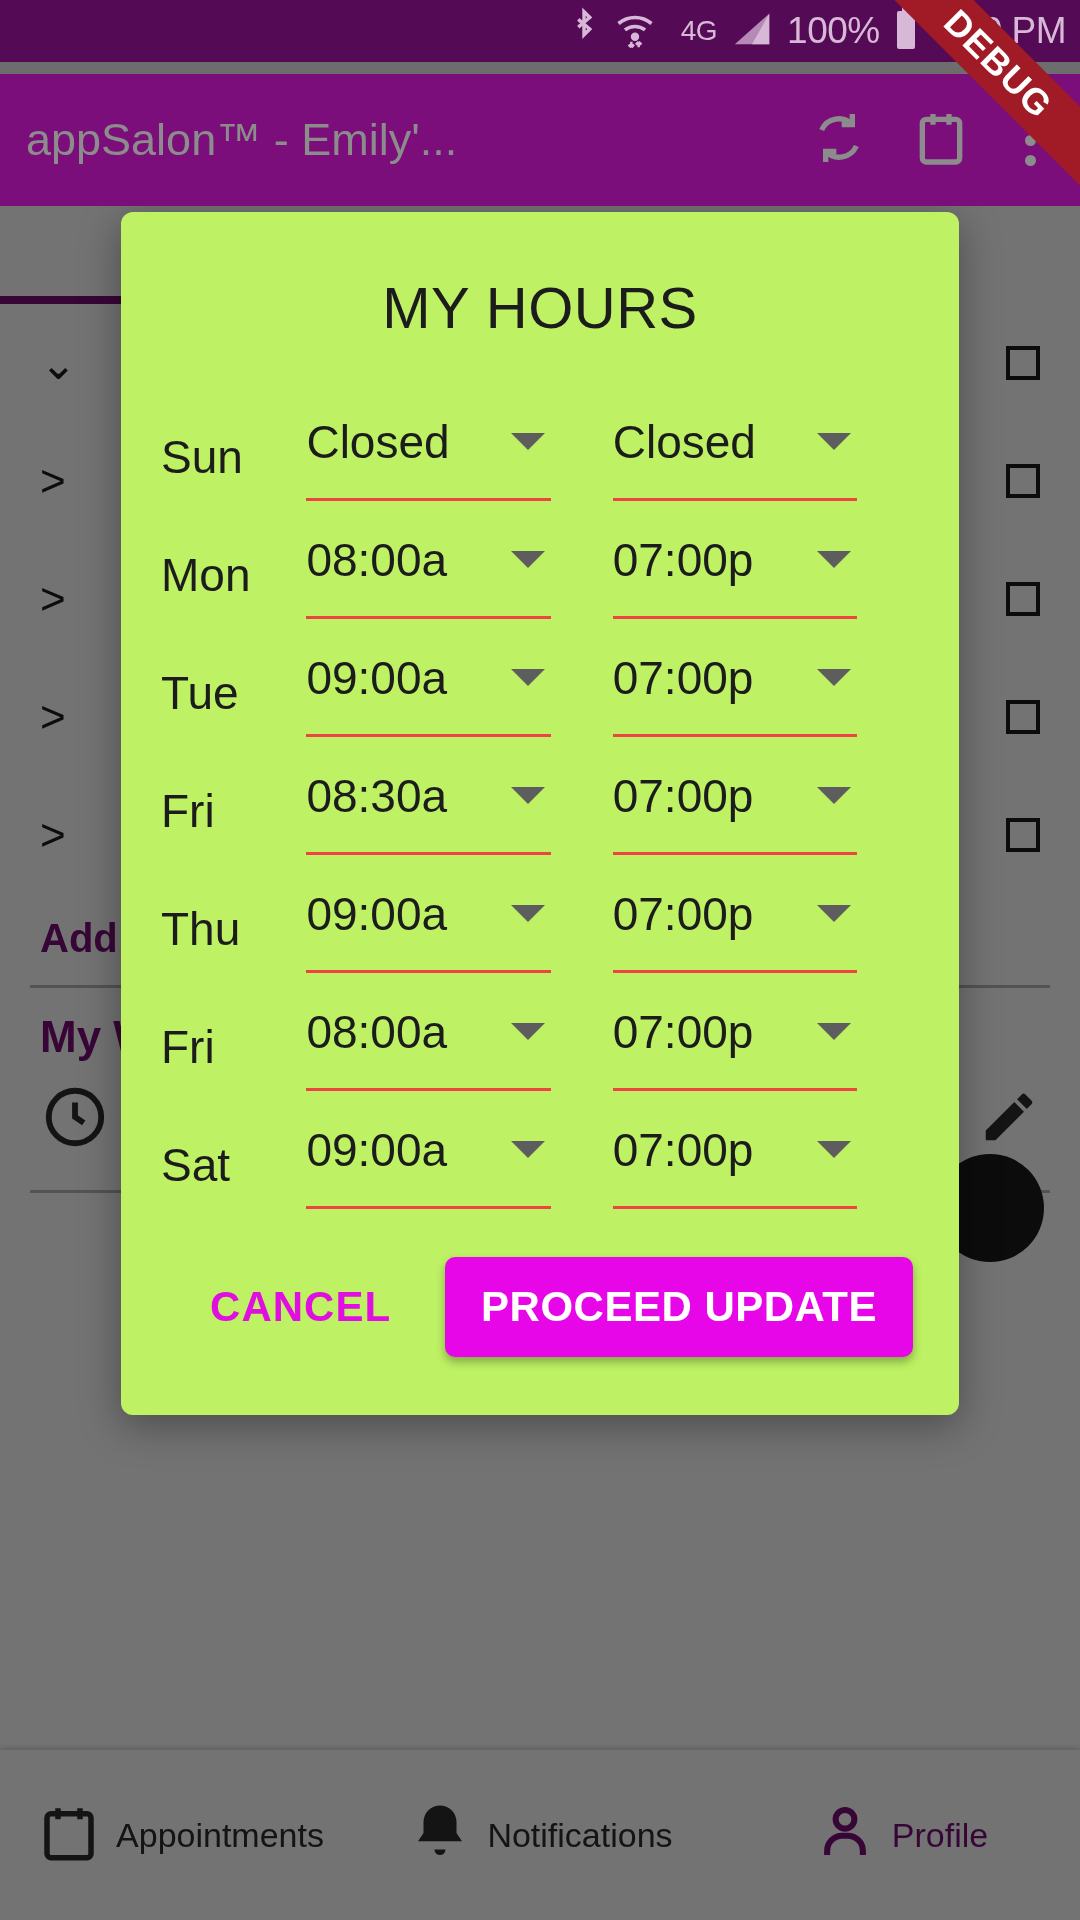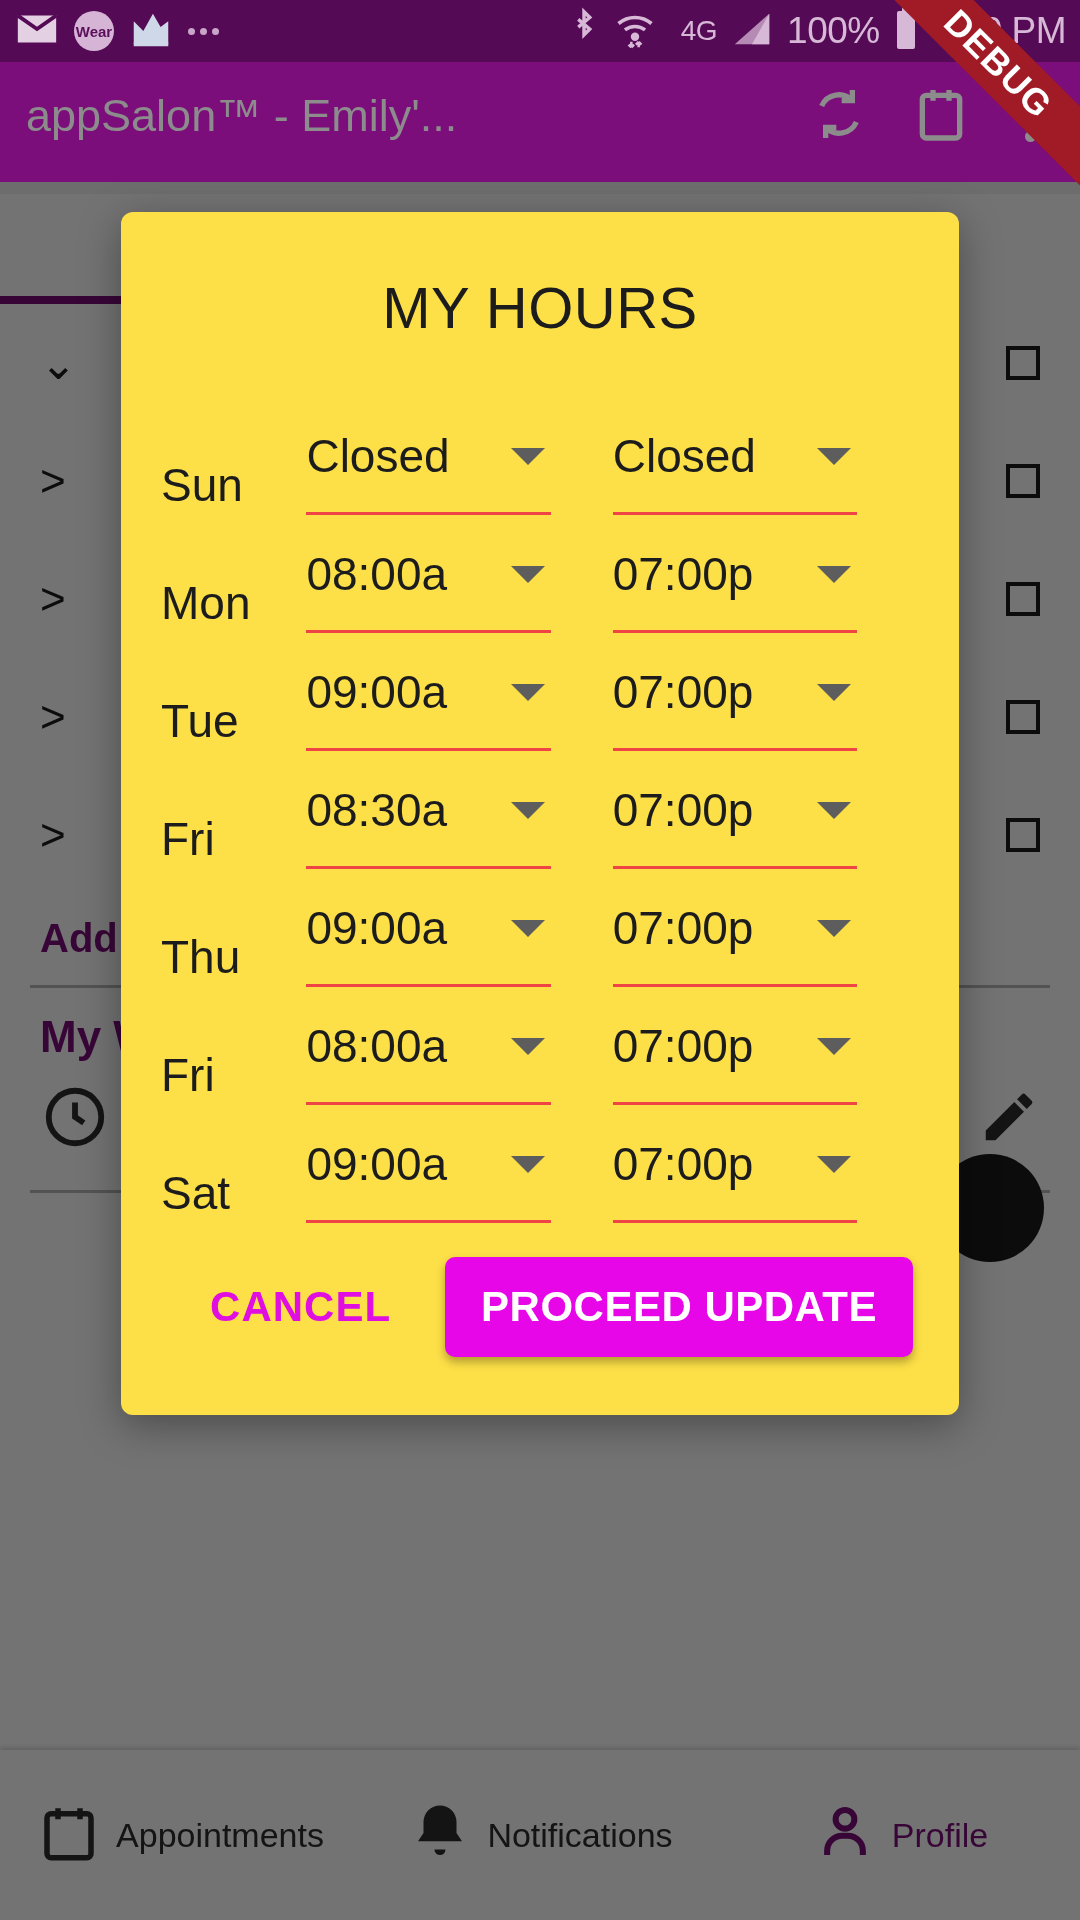--- a/index.html
+++ b/index.html
@@ -41,21 +41,21 @@
     display: flex; align-items: center; justify-content: center;
     font-size: 15px; color: #5a0f5a; font-weight: bold;
   }
   .dots-3 { display: flex; gap: 5px; align-items: center; }
   .dots-3 span {
     width: 7px; height: 7px; border-radius: 50%; background: #c9a6c9;
   }
 
   
   #app-bar {
-    position: absolute; top: 50px; left: 0;
+    position: absolute; top: 74px; left: 0;
     width: 1080px; height: 132px;
     background: #7b0e7b;
     display: flex; align-items: center;
     padding: 0 26px;
     z-index: 25;
   }
   #app-title {
     color: #8c8c8c; font-size: 45px;
     white-space: nowrap; overflow: hidden;
     flex: 1;
@@ -154,41 +154,41 @@
     display: flex; 
     align-items: center; justify-content: center;
     gap: 14px;
   }
   .nav-label { font-size: 34px; color: #2e2e2e; }
   .nav-item.active .nav-label { color: #7b0e7b; }
   #dialog {
     position: absolute;
     left: 121px; top: 212px;
     width: 838px; height: 1203px;
-    background: #fde047;
+    background: #bef264;
     border-radius: 12px;
     box-shadow: 0 10px 40px rgba(0,0,0,0.35);
     z-index: 20;
     display: flex; flex-direction: column;
   }
   #dialog-title {
     text-align: center;
     font-size: 58px;
     color: #1c1c1c;
     letter-spacing: 0.5px;
     padding-top: 62px;
     padding-bottom: 20px;
   }
   #hours-table {
     flex: 1;
     padding: 36px 40px 0 40px;
   }
   .hour-row {
     display: flex;
-    align-items: flex-end;
+    align-items: center;
     height: 118px;
   }
   .day-cell {
     width: 150px;
     font-size: 46px;
     color: #1c1c1c;
     line-height: 60px;
     padding-top: 2px;
   }
   .time-cell {
@@ -322,40 +322,20 @@
           <path d="M5.5 20v-1.5A5.5 5.5 0 0111 13h2a5.5 5.5 0 015.5 5.5V20"></path>
         </svg>
       </span>
       <span class="nav-label">Profile</span>
     </div>
   </div>
 
   <div id="bg-dim"></div>
 
   <div id="status-bar">
-    <div class="sb-left">
-      <span class="sb-icon">
-        <svg width="46" height="46" viewBox="0 0 24 24" fill="#e3d0e3">
-          <path d="M2 5h20v14H2z" fill="#e3d0e3"></path>
-          <path d="M2 5l10 7 10-7" fill="none" stroke="#540a54" stroke-width="2"></path>
-        </svg>
-      </span>
-      <span class="wear-badge">Wear</span>
-      <span class="sb-icon">
-        <svg width="46" height="46" viewBox="0 0 24 24" fill="none">
-          <path d="M3 20h18" stroke="#cfd8e8" stroke-width="2"></path>
-          <path d="M3 20V8l5 5 5-9 4 7 4-3v12z" fill="#cfd8e8"></path>
-        </svg>
-      </span>
-      <span class="dots-3">
-        <span></span>
-          <span></span>
-          <span></span>
-      </span>
-    </div>
     <div class="sb-right">
       <span class="sb-icon">
         <svg width="34" height="46" viewBox="0 0 12 24" fill="none" stroke="#d7b9d7" stroke-width="1.8">
           <path d="M3 7l6 5-3 3V3l3 3-6 5"></path>
         </svg>
       </span>
       <span class="sb-icon">
         <svg width="44" height="46" viewBox="0 0 24 24" fill="none" stroke="#d7b9d7" stroke-width="2">
           <path d="M3 9a14 14 0 0118 0M6.5 12.5a9 9 0 0111 0"></path>
           <circle cx="12" cy="16.2" r="1.3" fill="#d7b9d7"></circle>

